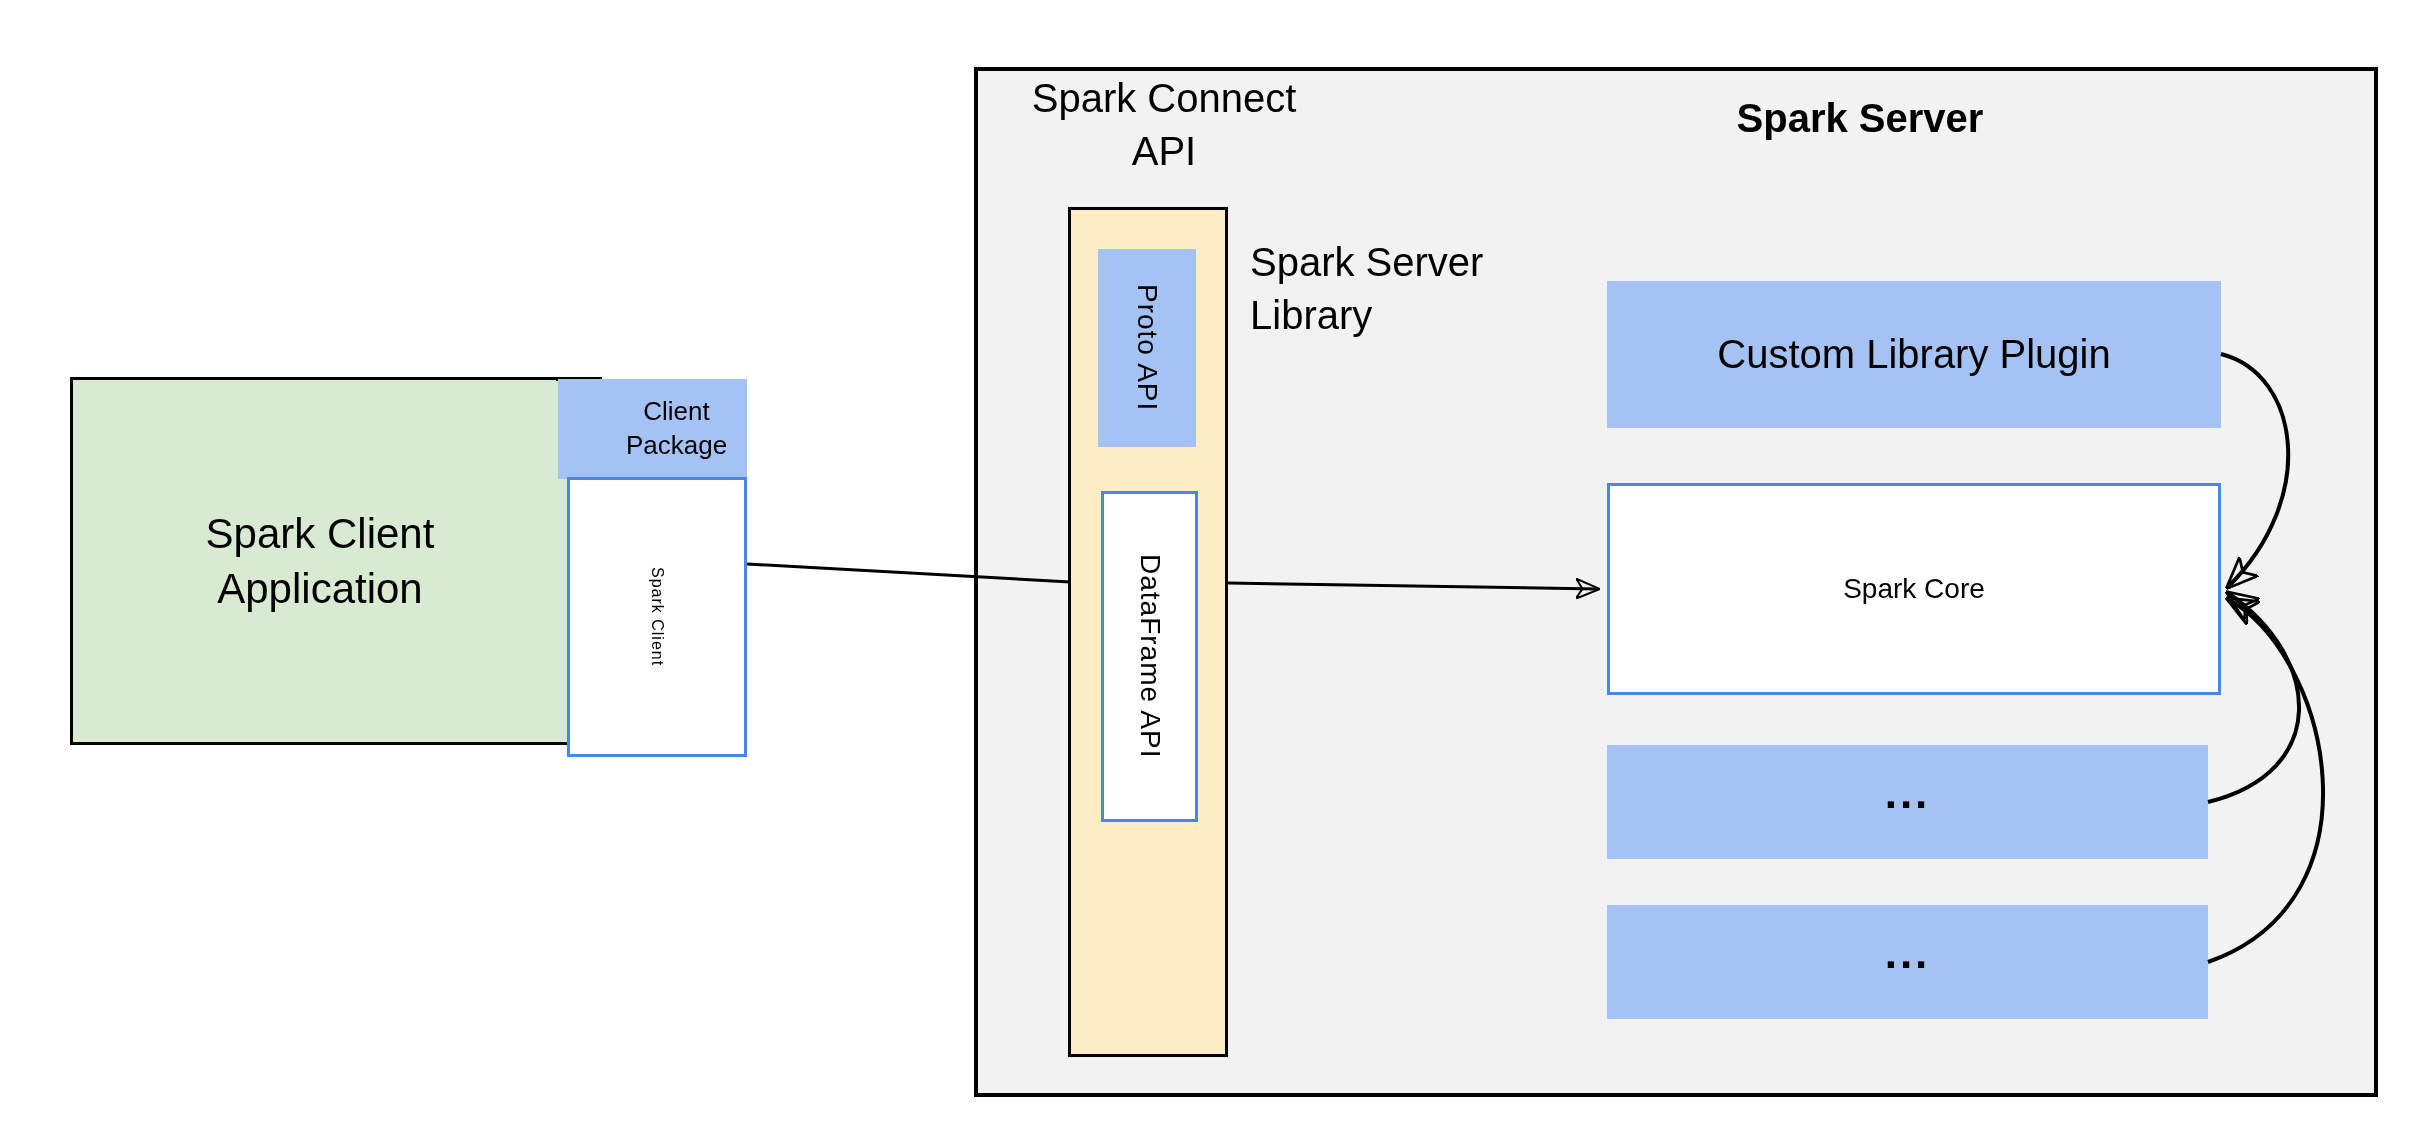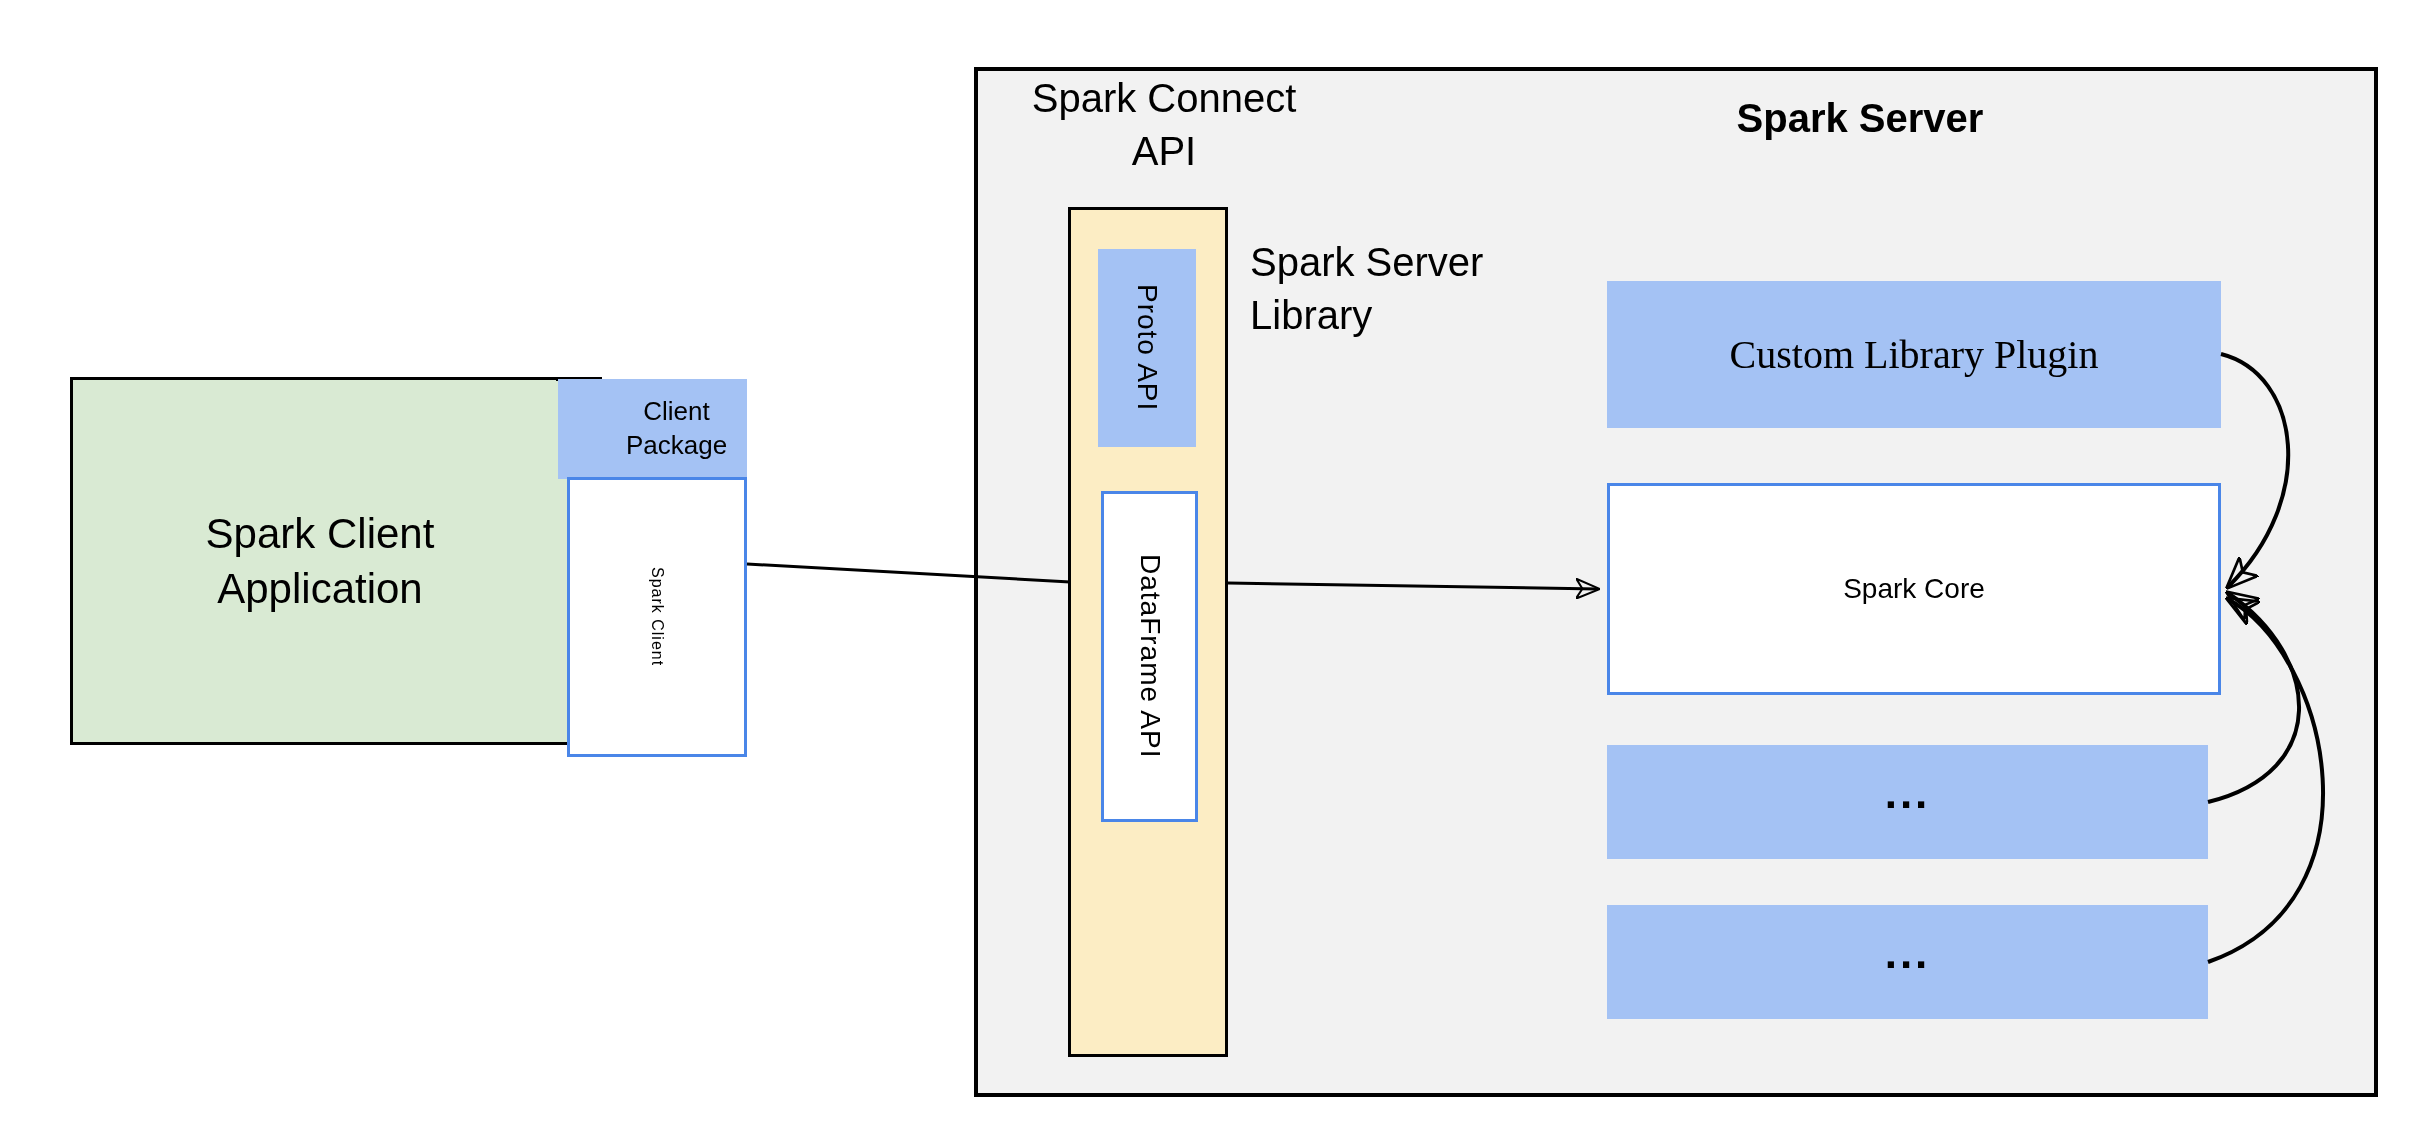--- a/index.html
+++ b/index.html
@@ -43,21 +43,21 @@
     background:var(--yellow-fill);border:3px solid #000;}
   .proto-api{left:1098px;top:249px;width:98px;height:198px;
     background:var(--blue-fill);font-size:28px;}
   .dataframe-api{left:1101px;top:491px;width:97px;height:331px;
     background:#fff;border:3px solid var(--blue-border);font-size:28px;}
   .server-library-label{left:1250px;top:236px;width:420px;font-size:40px;
     line-height:1.32;white-space:pre-line;text-align:left;}
 
   
   .custom-plugin{left:1607px;top:281px;width:614px;height:147px;
-    background:var(--blue-fill);font-size:40px;font-family:Liberation Serif, serif;}
+    background:var(--blue-fill);font-size:40px;}
   .spark-core{left:1607px;top:483px;width:614px;height:212px;
     background:#fff;border:3px solid var(--blue-border);font-size:28px;}
   .ellipsis-box{width:601px;height:114px;background:var(--blue-fill);
     font-size:44px;font-weight:700;}
   .ellipsis-box span{transform:translateY(-9px);letter-spacing:3px;}
   .ellipsis-1{left:1607px;top:745px;}
   .ellipsis-2{left:1607px;top:905px;}
 
   .arrows{left:0;top:0;width:2435px;height:1135px;pointer-events:none;}
   .arrows path{fill:none;stroke:var(--line-black);}

